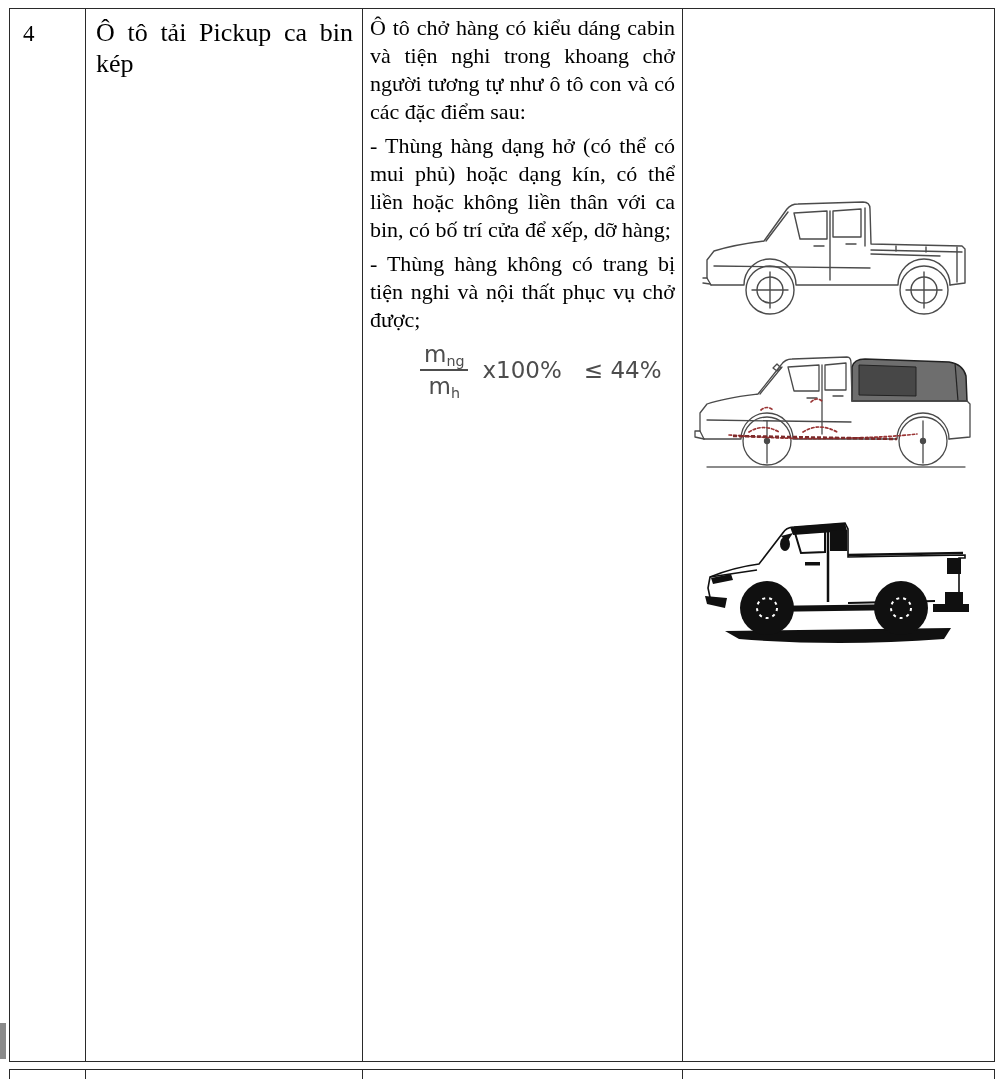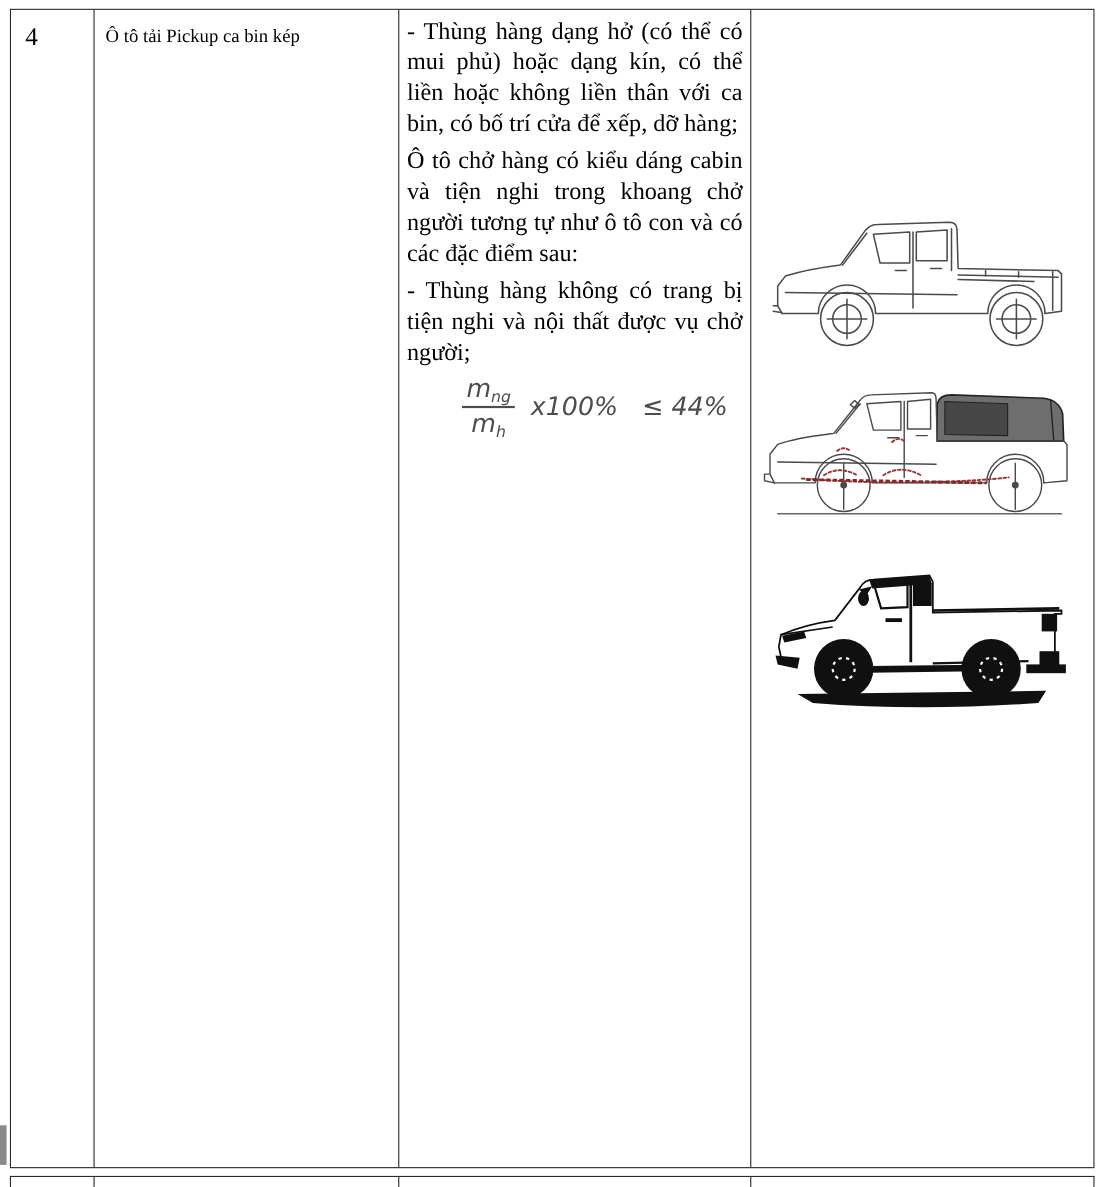--- a/index.html
+++ b/index.html
@@ -8,31 +8,31 @@
     font-family:"Liberation Serif", serif;color:#000;
   }
   .table-wrap{position:absolute;left:9px;top:8px;width:986px;}
   .main-row{
     display:grid;grid-template-columns:76px 277px 320px 1fr;
     border:1.5px solid #2a2a2a;height:1054px;box-sizing:border-box;background:#fff;
   }
   .cell{border-right:1.5px solid #2a2a2a;box-sizing:border-box;overflow:hidden;}
   .cell:last-child{border-right:none;}
   .num-cell{padding:12px 0 0 13px;font-size:23px;}
-  .name-cell{padding:8px 9px 0 10px;font-size:17px;line-height:31px;text-align:justify;}
+  .name-cell{padding:8px 9px 0 10px;font-size:26px;line-height:31px;text-align:justify;}
   .name-cell p{margin:0;}
   .desc-cell{padding:5px 7px 0 7px;font-size:22px;line-height:28px;text-align:justify;}
   .desc-cell p{margin:0 0 6px 0;}
   sub{font-size:62%;vertical-align:-0.3em;line-height:0;}
   sup{font-size:62%;vertical-align:0.45em;line-height:0;}
   
   .formula{
     display:flex;align-items:center;gap:14px;
     margin:8px 0 38px 50px;
-    font-family:"DejaVu Sans", sans-serif;font-style:italic;color:#4d4d4d;
+    font-family:"DejaVu Sans", sans-serif;color:#4d4d4d;
     font-size:23px;
   }
   .frac{display:inline-flex;flex-direction:column;align-items:center;}
   .frac .bar{width:100%;height:0;border-top:2.2px solid #4d4d4d;margin:3px 0;}
   .frac .num,.frac .den{padding:0 4px;line-height:1.05;}
   .formula .constraint{margin-left:8px;}
   .note-label{margin-bottom:4px !important;}
   
   .img-cell{position:relative;}
   .truck{display:block;}
@@ -55,23 +55,23 @@
 
     <div class="cell num-cell">
       <span>4</span>
     </div>
 
     <div class="cell name-cell">
       <p>Ô tô tải Pickup ca bin kép</p>
     </div>
 
     <div class="cell desc-cell">
+      <p>Ô tô chở hàng có kiểu dáng cabin và tiện nghi trong khoang chở người tương tự như ô tô con và có các đặc điểm sau:</p>
       <p>- Thùng hàng dạng hở (có thể có mui phủ) hoặc dạng kín, có thể liền hoặc không liền thân với ca bin, có bố trí cửa để xếp, dỡ hàng;</p>
-      <p>Ô tô chở hàng có kiểu dáng cabin và tiện nghi trong khoang chở người tương tự như ô tô con và có các đặc điểm sau:</p>
-      <p>- Thùng hàng không có trang bị tiện nghi và nội thất được vụ chở người;</p>
+      <p>- Thùng hàng không có trang bị tiện nghi và nội thất phục vụ chở được;</p>
 
       <div class="formula">
         <span class="frac">
           <span class="num"><span>m</span><sub>ng</sub></span>
           <span class="bar"></span>
           <span class="den"><span>m</span><sub>h</sub></span>
         </span>
         <span class="mult">x100%</span>
         <span class="constraint">≤ 44%</span>
       </div>

